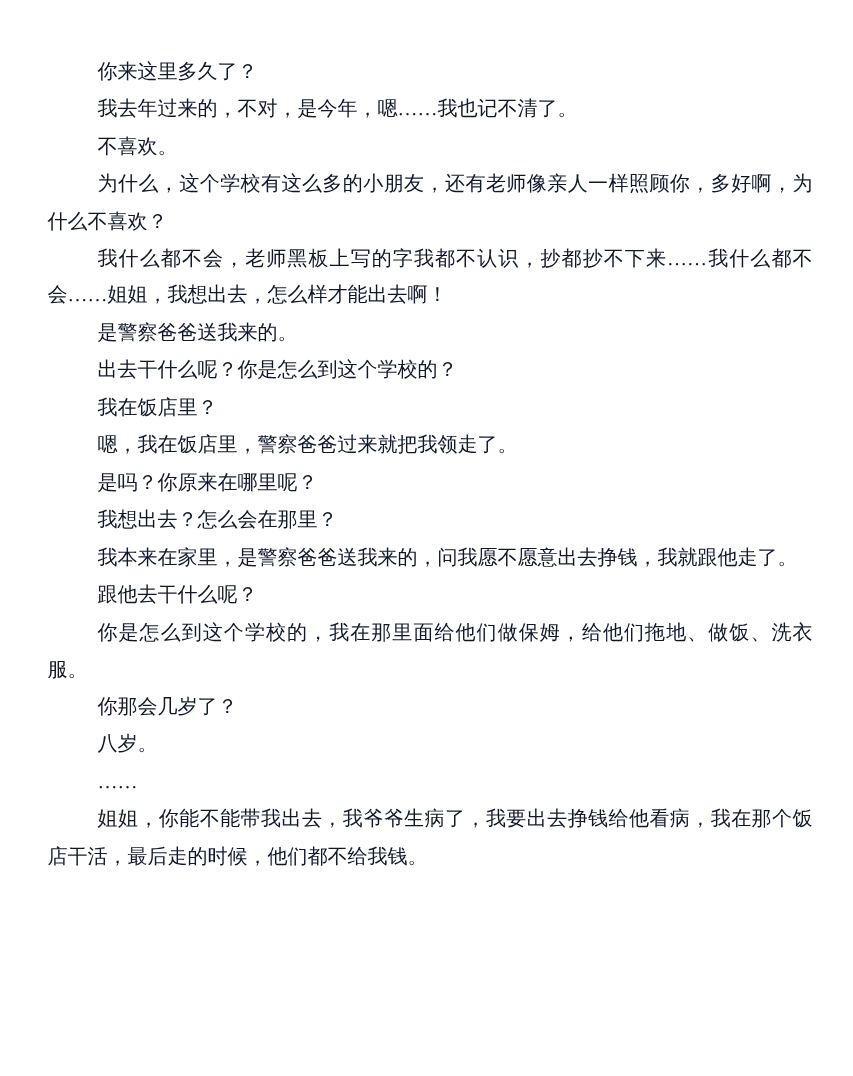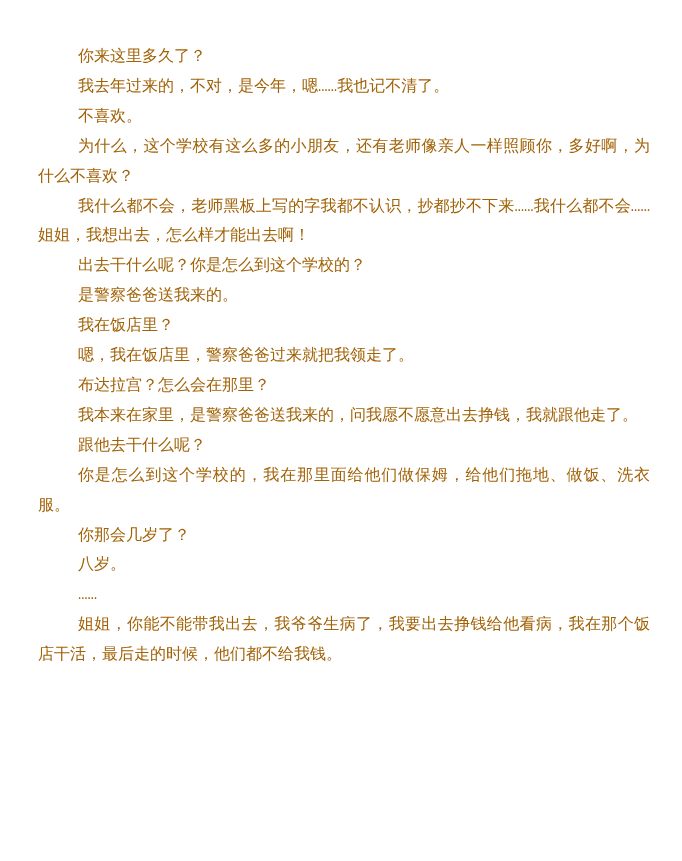--- a/index.html
+++ b/index.html
@@ -16,44 +16,45 @@
       box-sizing: border-box;
       width: 682px;
       height: 861px;
       background: #ffffff;
       padding: 43px 32px 0 38px;
     }
     .page p {
       margin: 0;
       padding: 0;
       width: 612px;
-      font-family: Liberation Mono, monospace;
+      font-family: Liberation Serif, serif;
       font-size: 16px;
       line-height: 29.9px;
-      color: #a16207;
+      color: #0f172a;
       text-indent: 40px;
       text-align: justify;
       letter-spacing: 0;
       word-break: normal;
     }
   </style>
 </head>
 <body>
 
 <div class="page">
   <p>你来这里多久了？</p>
   <p>我去年过来的，不对，是今年，嗯……我也记不清了。</p>
   <p>不喜欢。</p>
   <p>为什么，这个学校有这么多的小朋友，还有老师像亲人一样照顾你，多好啊，为什么不喜欢？</p>
   <p>我什么都不会，老师黑板上写的字我都不认识，抄都抄不下来……我什么都不会……姐姐，我想出去，怎么样才能出去啊！</p>
+  <p>是警察爸爸送我来的。</p>
   <p>出去干什么呢？你是怎么到这个学校的？</p>
-  <p>是警察爸爸送我来的。</p>
   <p>我在饭店里？</p>
   <p>嗯，我在饭店里，警察爸爸过来就把我领走了。</p>
-  <p>布达拉宫？怎么会在那里？</p>
+  <p>是吗？你原来在哪里呢？</p>
+  <p>我想出去？怎么会在那里？</p>
   <p>我本来在家里，是警察爸爸送我来的，问我愿不愿意出去挣钱，我就跟他走了。</p>
   <p>跟他去干什么呢？</p>
   <p>你是怎么到这个学校的，我在那里面给他们做保姆，给他们拖地、做饭、洗衣服。</p>
   <p>你那会几岁了？</p>
   <p>八岁。</p>
   <p>……</p>
   <p>姐姐，你能不能带我出去，我爷爷生病了，我要出去挣钱给他看病，我在那个饭店干活，最后走的时候，他们都不给我钱。</p>
 </div>
 
 </body></html>

